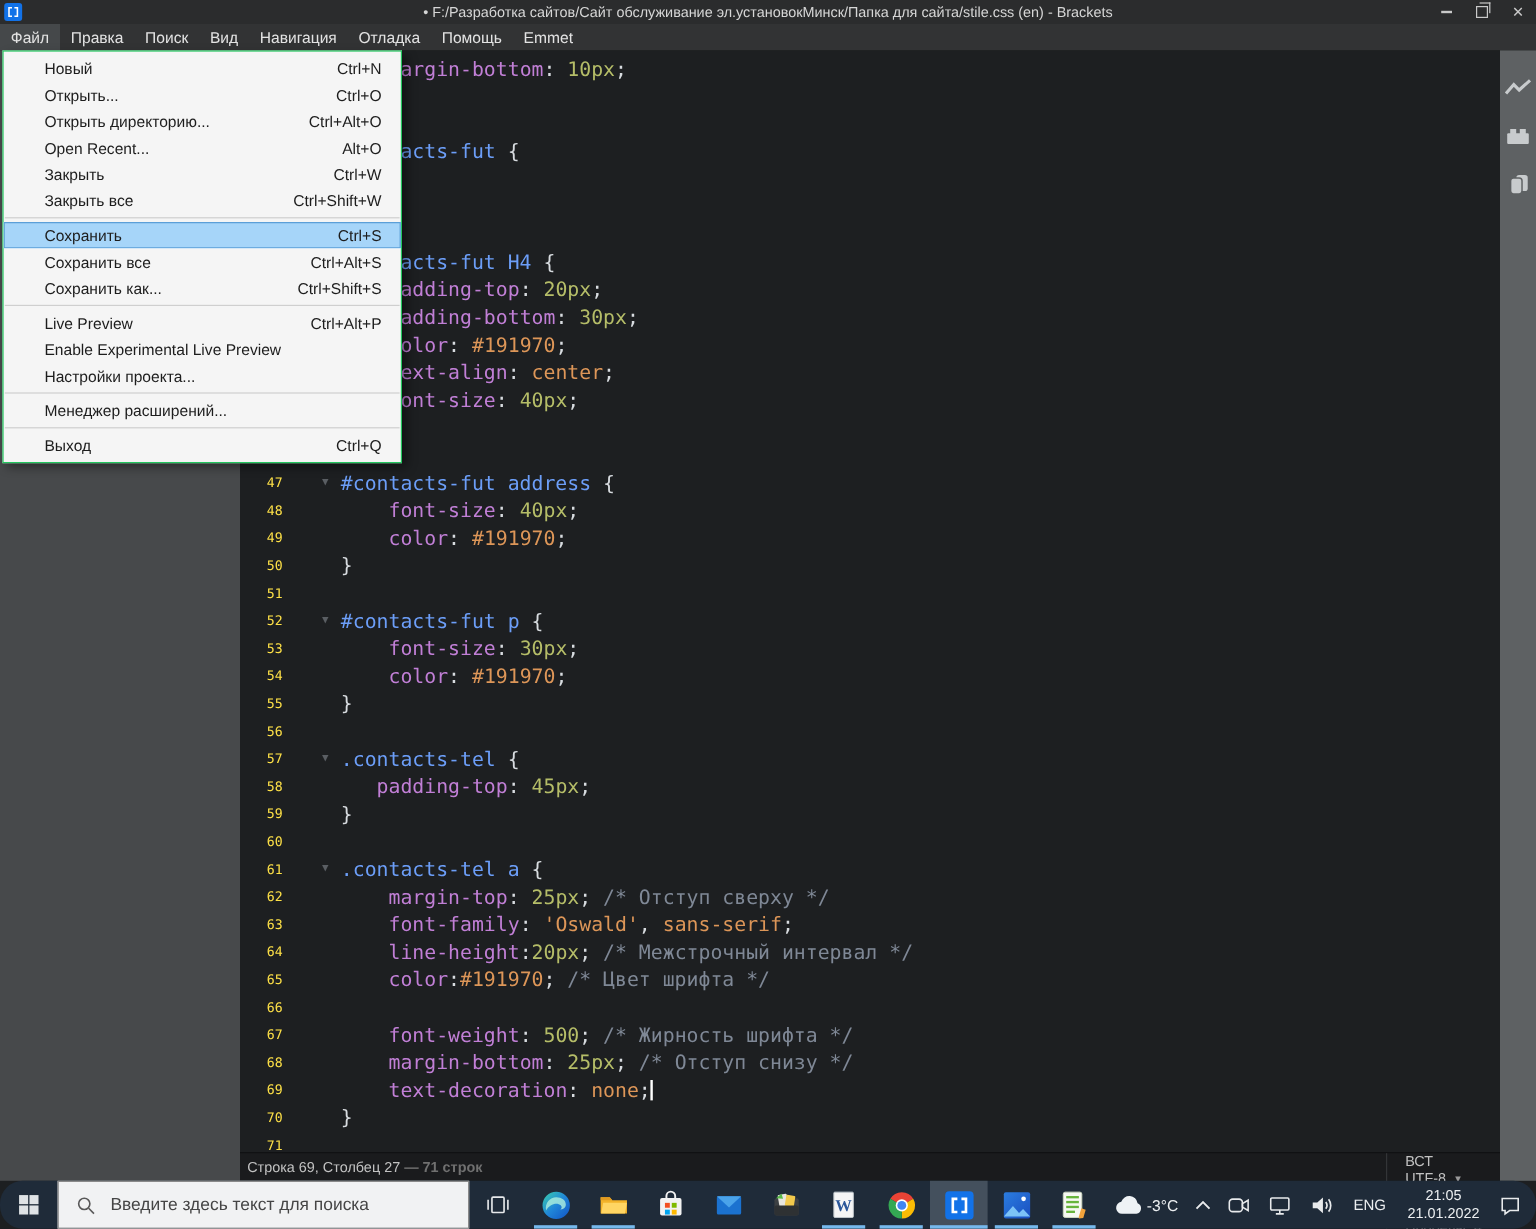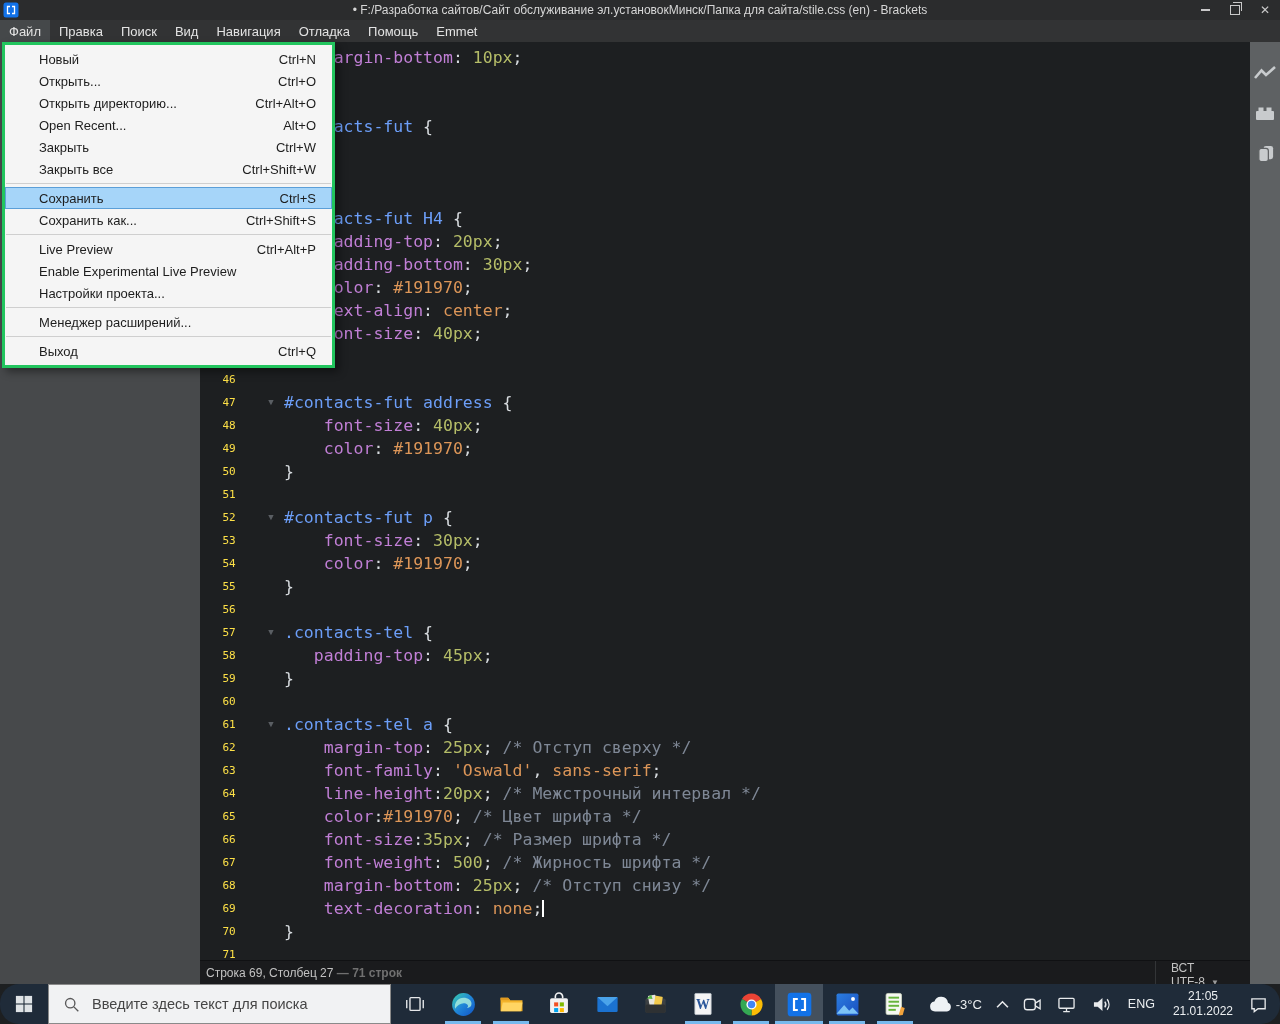--- a/index.html
+++ b/index.html
@@ -45,21 +45,21 @@
   .statusbar{position:absolute;left:200px;top:960px;width:1050px;height:24px;background:#1a1b1d;
     display:flex;align-items:center;font-size:12px;color:#c2c2c2;border-top:1px solid #101113;box-sizing:border-box;}
   .sb-left{padding-left:6px;white-space:nowrap;}
   .sb-dim{color:#707070;font-weight:bold;}
   .sb-right{margin-left:auto;display:flex;align-items:stretch;height:100%;flex-direction:column;}
   .sb-cell{display:flex;align-items:center;padding:0 15px;border-left:1px solid #333537;white-space:nowrap;}
   .sb-caret{font-size:8px;color:#9a9a9a;margin-left:6px;}
   .sb-dot{width:13px;height:13px;border-radius:50%;background:#7d8285;}
 
   
-  .filemenu{position:absolute;left:2px;top:42px;width:333px;background:#f5f5f5;border:3px solid #22c55e;
+  .filemenu{position:absolute;left:2px;top:42px;width:333px;background:#f5f5f5;border:1px solid #22c55e;
     box-shadow:4px 4px 8px rgba(0,0,0,.40);padding:3px 0;box-sizing:border-box;font-size:13px;color:#1d1d1d;z-index:50;}
   .mi{height:22px;display:flex;align-items:center;padding:0 16px 0 34px;cursor:default;}
   .mi .lbl{flex:1;white-space:nowrap;}
   .mi .sc{white-space:nowrap;}
   .mi.hl{background:var(--menu_highlight);box-shadow:inset 0 0 0 1px var(--menu_highlight_border);}
   .msep{height:1px;background:#cfcfcf;margin:3px 1px;}
 
   
   .taskbar{position:absolute;left:0;top:984px;width:1280px;height:40px;background:#1f2b39;display:flex;align-items:stretch;border-radius:19px;}
   .tb-cell{width:48px;display:flex;align-items:center;justify-content:center;position:relative;flex:0 0 48px;}
@@ -141,21 +141,21 @@
         <div class="cl"><span class="gut">56</span><span class="fold"></span><span class="code"></span></div>
         <div class="cl"><span class="gut">57</span><span class="fold">▼</span><span class="code"><span class="tk-s">.contacts-tel</span><span class="tk-w"> {</span></span></div>
         <div class="cl"><span class="gut">58</span><span class="fold"></span><span class="code"><span class="tk-w">   </span><span class="tk-p">padding-top</span><span class="tk-w">: </span><span class="tk-n">45px</span><span class="tk-w">;</span></span></div>
         <div class="cl"><span class="gut">59</span><span class="fold"></span><span class="code"><span class="tk-w">}</span></span></div>
         <div class="cl"><span class="gut">60</span><span class="fold"></span><span class="code"></span></div>
         <div class="cl"><span class="gut">61</span><span class="fold">▼</span><span class="code"><span class="tk-s">.contacts-tel a</span><span class="tk-w"> {</span></span></div>
         <div class="cl"><span class="gut">62</span><span class="fold"></span><span class="code"><span class="tk-w">    </span><span class="tk-p">margin-top</span><span class="tk-w">: </span><span class="tk-n">25px</span><span class="tk-w">; </span><span class="tk-m">/* Отступ сверху */</span></span></div>
         <div class="cl"><span class="gut">63</span><span class="fold"></span><span class="code"><span class="tk-w">    </span><span class="tk-p">font-family</span><span class="tk-w">: </span><span class="tk-v">'Oswald'</span><span class="tk-w">, </span><span class="tk-v">sans-serif</span><span class="tk-w">;</span></span></div>
         <div class="cl"><span class="gut">64</span><span class="fold"></span><span class="code"><span class="tk-w">    </span><span class="tk-p">line-height</span><span class="tk-w">:</span><span class="tk-n">20px</span><span class="tk-w">; </span><span class="tk-m">/* Межстрочный интервал */</span></span></div>
         <div class="cl"><span class="gut">65</span><span class="fold"></span><span class="code"><span class="tk-w">    </span><span class="tk-p">color</span><span class="tk-w">:</span><span class="tk-v">#191970</span><span class="tk-w">; </span><span class="tk-m">/* Цвет шрифта */</span></span></div>
-        <div class="cl"><span class="gut">66</span><span class="fold"></span><span class="code"><span class="tk-w">    </span><span class="tk-p">font-size</span><span class="tk-w">:</span><span class="tk-n">35px</span><span class="tk-w">; </span><span class="tk-m">/* Размер шрифта */</span></span></div>
+        <div class="cl"><span class="gut">66</span><span class="fold"></span></div>
         <div class="cl"><span class="gut">67</span><span class="fold"></span><span class="code"><span class="tk-w">    </span><span class="tk-p">font-weight</span><span class="tk-w">: </span><span class="tk-n">500</span><span class="tk-w">; </span><span class="tk-m">/* Жирность шрифта */</span></span></div>
         <div class="cl"><span class="gut">68</span><span class="fold"></span><span class="code"><span class="tk-w">    </span><span class="tk-p">margin-bottom</span><span class="tk-w">: </span><span class="tk-n">25px</span><span class="tk-w">; </span><span class="tk-m">/* Отступ снизу */</span></span></div>
         <div class="cl"><span class="gut">69</span><span class="fold"></span><span class="code"><span class="tk-w">    </span><span class="tk-p">text-decoration</span><span class="tk-w">: </span><span class="tk-v">none</span><span class="tk-w">;</span><span class="caret"></span></span></div>
         <div class="cl"><span class="gut">70</span><span class="fold"></span><span class="code"><span class="tk-w">}</span></span></div>
         <div class="cl"><span class="gut">71</span><span class="fold"></span><span class="code"></span></div>
       </div>
     </div>
   <div class="rstrip" id="rstrip">
       <div class="rs-ic">
         <svg viewBox="0 0 24 16" width="24" height="16" fill="none" stroke="#c8cbcd" stroke-width="2.6">
@@ -223,20 +223,24 @@
         <span class="sc">Ctrl+W</span>
       </div>
       <div class="mi">
         <span class="lbl">Закрыть все</span>
         <span class="sc">Ctrl+Shift+W</span>
       </div>
       <div class="msep"></div>
       <div class="mi hl">
         <span class="lbl">Сохранить</span>
         <span class="sc">Ctrl+S</span>
+      </div>
+      <div class="mi">
+        <span class="lbl">Сохранить все</span>
+        <span class="sc">Ctrl+Alt+S</span>
       </div>
       <div class="mi">
         <span class="lbl">Сохранить как...</span>
         <span class="sc">Ctrl+Shift+S</span>
       </div>
       <div class="msep"></div>
       <div class="mi">
         <span class="lbl">Live Preview</span>
         <span class="sc">Ctrl+Alt+P</span>
       </div>

